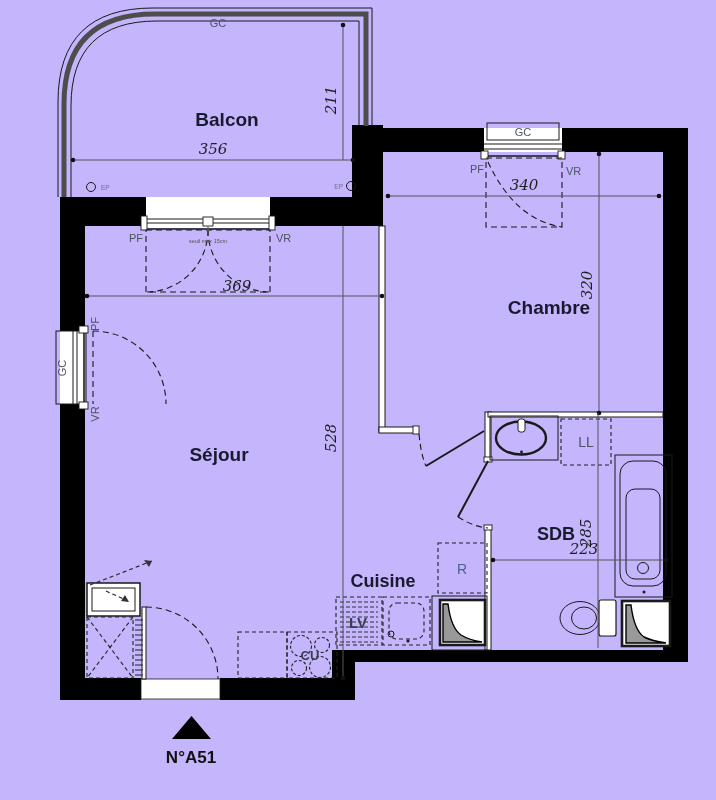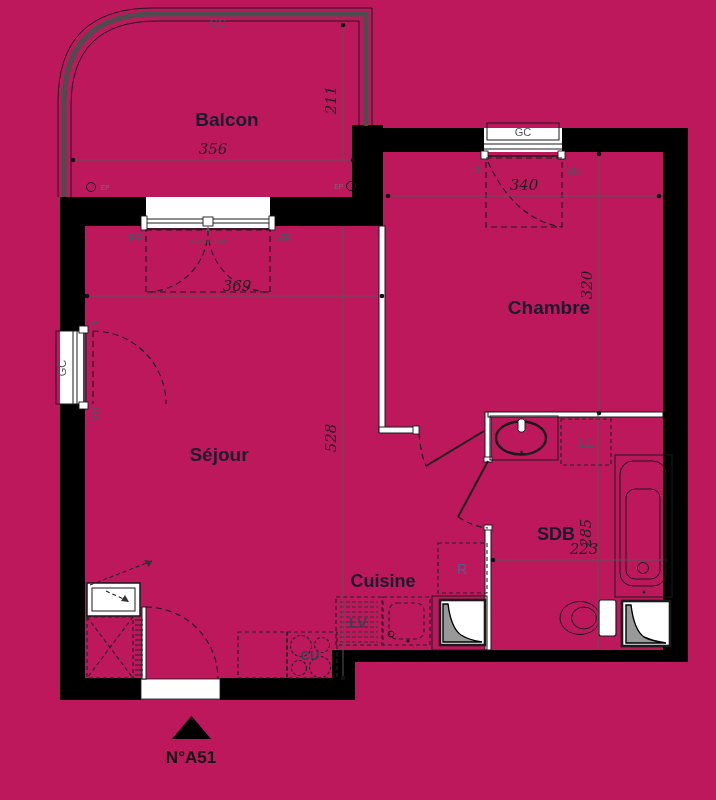--- a/index.html
+++ b/index.html
@@ -1,16 +1,16 @@
 <!DOCTYPE html>
 <html><head>
 <meta charset="utf-8">
 <style>
   html,body{margin:0;padding:0;background:#fff;}
-  .stage{width:716px;height:800px;position:relative;background:#be185d;}
+  .stage{width:716px;height:800px;position:relative;background:#c4b5fd;}
   svg{display:block;}
   text{font-family:"Liberation Sans",sans-serif;}
   .room{font-weight:bold;font-size:19px;fill:#1a1a2e;}
   .room-s{font-weight:bold;font-size:18px;fill:#1a1a2e;}
   .dim{font-family:"DejaVu Serif",serif;font-style:italic;font-size:15px;fill:#1f1f1f;}
   .lab{font-size:11px;fill:#4b5563;}
   .lab-big{font-size:14px;fill:#4b5563;}
   .tiny{font-size:6.5px;fill:#6b7280;}
   .micro{font-size:5.5px;fill:#555;}
   .wall{fill:#000;}

